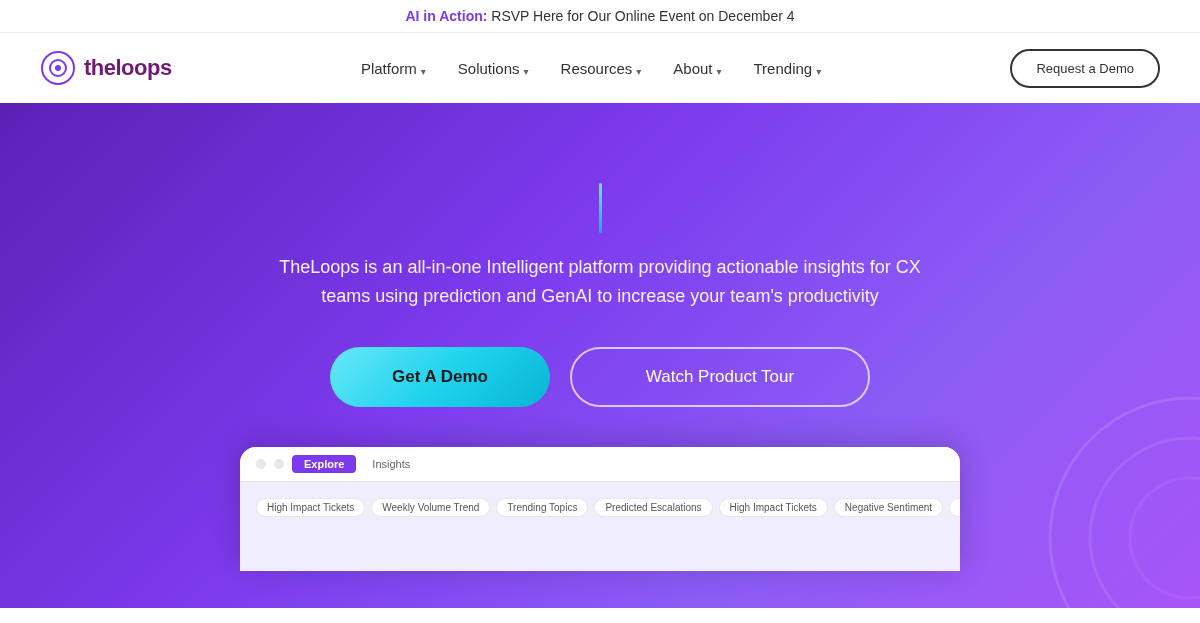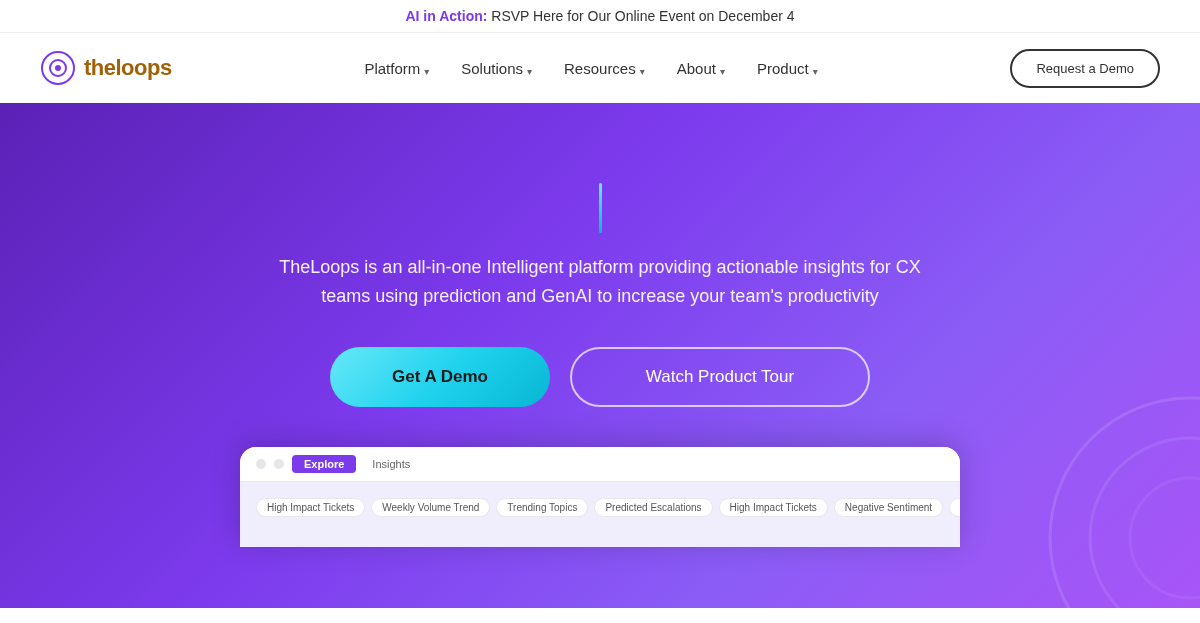--- a/index.html
+++ b/index.html
@@ -36,21 +36,21 @@
       gap: 8px;
       text-decoration: none;
     }
     .logo-icon {
       width: 36px;
       height: 36px;
     }
     .logo-text {
       font-size: 22px;
       font-weight: 700;
-      color: #a16207;
+      color: #701a75;
       letter-spacing: -0.5px;
     }
     .nav-links {
       display: flex;
       align-items: center;
       gap: 8px;
       list-style: none;
     }
     .nav-links li a {
       text-decoration: none;
@@ -147,21 +147,21 @@
       color: #fff;
       cursor: pointer;
       min-width: 300px;
     }
 
     
     .dashboard-preview {
       background: #f0eefc;
       border-radius: 16px 16px 0 0;
       width: 720px;
-      height: 100px;
+      height: 124px;
       position: relative;
       display: flex;
       flex-direction: column;
       overflow: hidden;
       box-shadow: 0 -4px 30px rgba(0,0,0,0.2);
     }
     .dashboard-header {
       background: #fff;
       padding: 8px 16px;
       display: flex;
@@ -239,21 +239,21 @@
       </a>
     </li>
     <li>
       <a href="#">
         <span>About</span>
         <span class="chevron">▾</span>
       </a>
     </li>
     <li>
       <a href="#">
-        <span>Product</span>
+        <span>Trending</span>
         <span class="chevron">▾</span>
       </a>
     </li>
   </ul>
 
   <button class="request-demo-btn">Request a Demo</button>
 </nav>
 
 <section class="hero">
 

